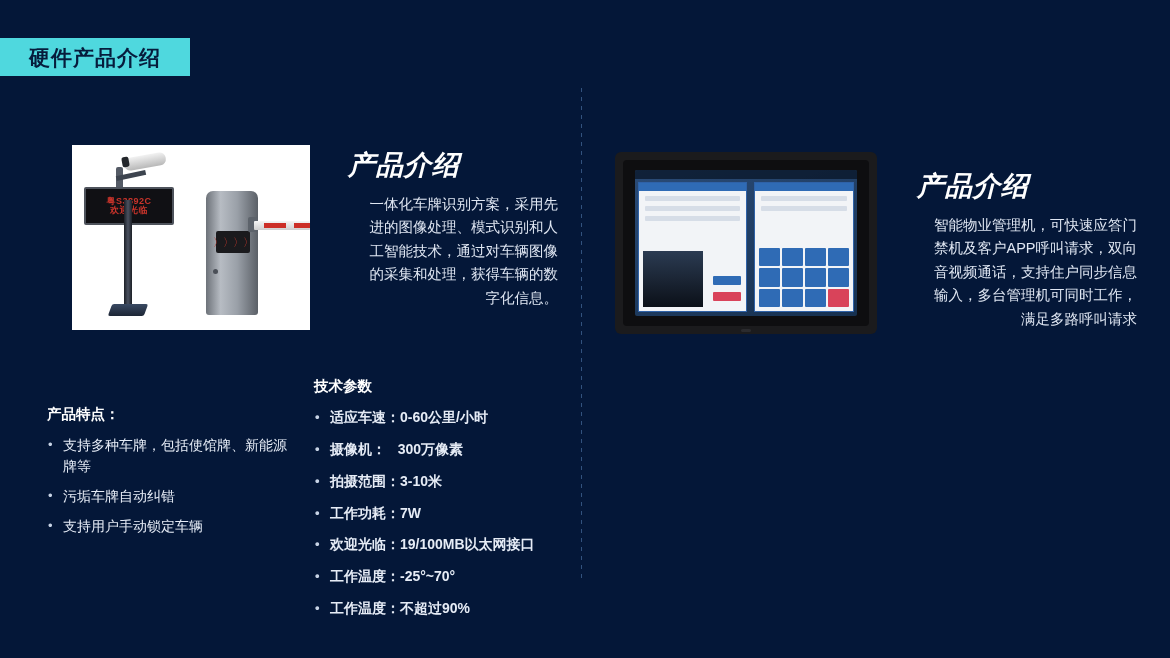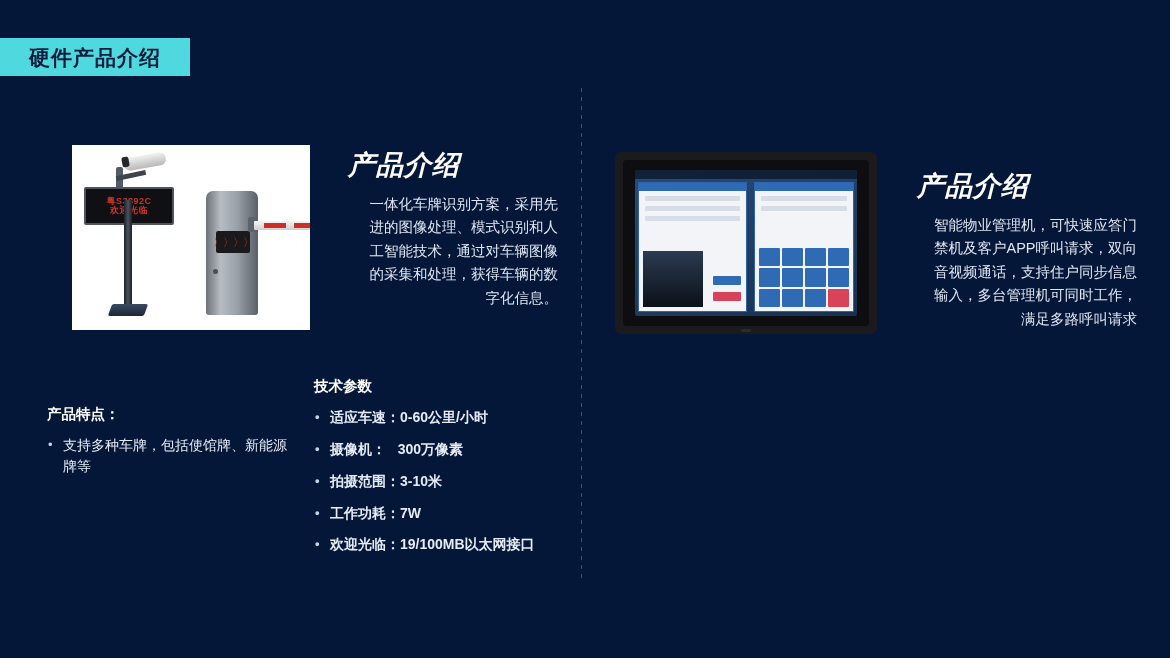--- a/index.html
+++ b/index.html
@@ -338,31 +338,35 @@
     <div class="hero-text">
       <h2 class="hero-heading">产品介绍</h2>
       <p class="hero-desc">一体化车牌识别方案，采用先进的图像处理、模式识别和人工智能技术，通过对车辆图像的采集和处理，获得车辆的数字化信息。</p>
     </div>
   </div>
 
   <div class="spec-col" id="features-left">
     <div class="spec-title">产品特点：</div>
     <ul class="spec-list">
         <li>支持多种车牌，包括使馆牌、新能源牌等</li>
+        <li>污垢车牌自动纠错</li>
+        <li>支持用户手动锁定车辆</li>
       </ul>
   </div>
 
   <div class="spec-col" id="params-left">
     <div class="spec-title">技术参数</div>
     <ul class="spec-list params">
         <li><span class="label">适应车速：</span><span>0-60公里/小时</span></li>
         <li><span class="label">摄像机：  </span><span>   300万像素</span></li>
         <li><span class="label">拍摄范围：</span><span>3-10米</span></li>
         <li><span class="label">工作功耗：</span><span>7W</span></li>
         <li><span class="label">欢迎光临：</span><span>19/100MB以太网接口</span></li>
+        <li><span class="label">工作温度：</span><span>-25°~70°</span></li>
+        <li><span class="label">工作温度：</span><span>不超过90%</span></li>
       </ul>
   </div>
 </div>
 
 <div class="panel" id="panel-right">
 
   <div class="hero">
 
     <div class="product-photo" id="photo-tablet">
       <div class="bezel">

